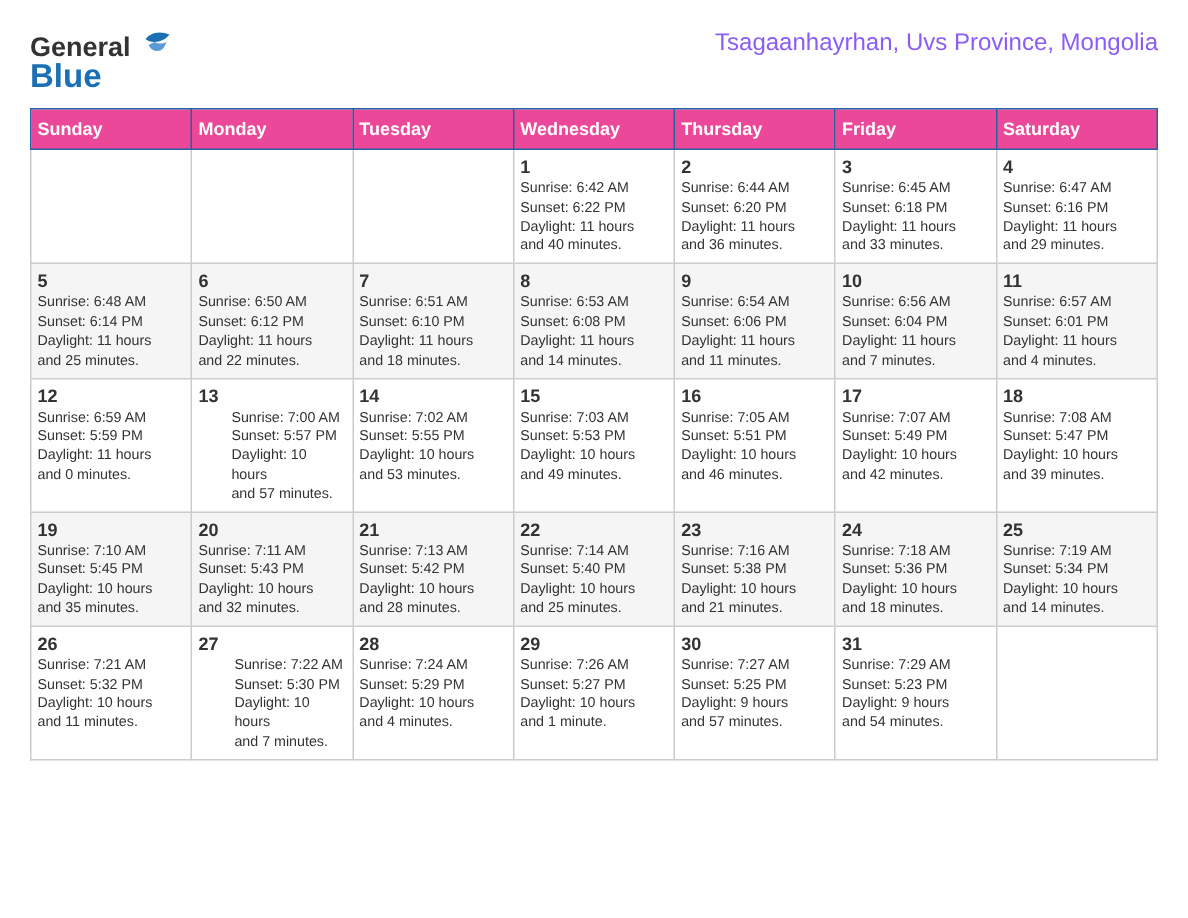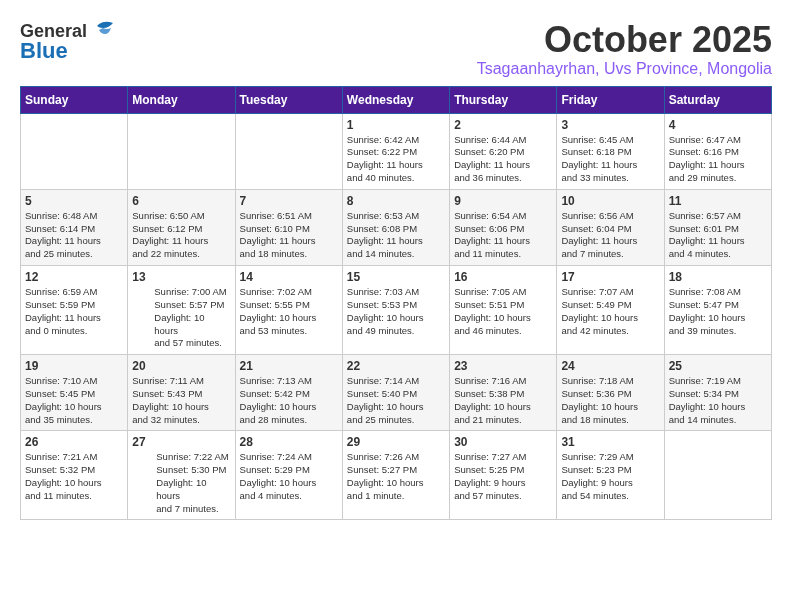--- a/index.html
+++ b/index.html
@@ -28,21 +28,21 @@
     .location {
       font-size: 16px;
       color: #8b5cf6;
     }
     .calendar {
       width: 100%;
       border-collapse: collapse;
       border: 1px solid #ccc;
     }
     .calendar th {
-      background: #4c1d95;
+      background: #ec4899;
       color: #fff;
       font-size: 12px;
       font-weight: bold;
       padding: 6px 4px;
       text-align: left;
       border: 1px solid #2560a0;
     }
     .calendar td {
       vertical-align: top;
       border: 1px solid #ccc;
@@ -96,21 +96,20 @@
         <span style="font-size:18px;font-weight:bold;color:#333;">General</span>
         <svg width="28" height="22" viewBox="0 0 28 22" style="margin-left:2px;">
           <path d="M10,4 Q16,0 24,3 Q20,8 14,8 Q10,8 8,6 Z" fill="#1a6fb5"></path>
           <path d="M14,8 Q18,10 22,8 Q20,14 16,14 Q12,14 10,10 Z" fill="#5b9bd5"></path>
         </svg>
       </div>
       <span style="font-size:22px;font-weight:bold;color:#1a6fb5;margin-top:-4px;">Blue</span>
     </div>
   </div>
   <div class="title-area">
-    <div class="month-year">October 2025</div>
     <div class="location">Tsagaanhayrhan, Uvs Province, Mongolia</div>
   </div>
 </div>
 
 <table class="calendar">
   <thead>
     <tr>
     <th>Sunday</th>
         <th>Monday</th>
         <th>Tuesday</th>

